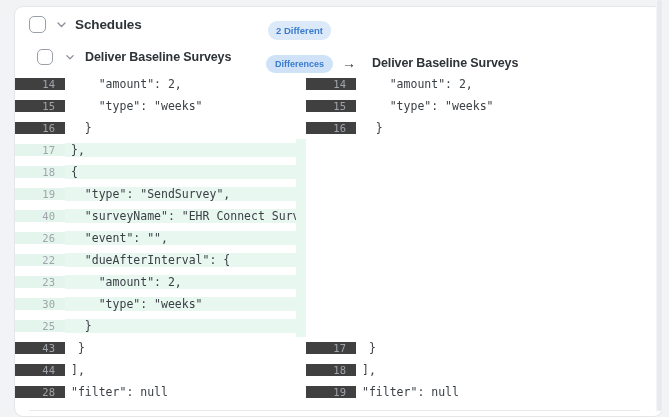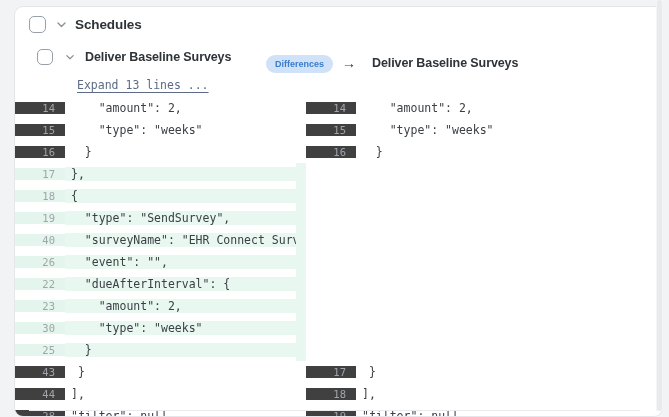--- a/index.html
+++ b/index.html
@@ -254,40 +254,38 @@
     <div class="hdr-row level0">
       <div class="checkbox"></div>
       <div class="chev">
         <svg width="11" height="11" viewBox="0 0 11 11" aria-hidden="true">
           <path d="M2 4 L5.5 7.5 L9 4" fill="none" stroke="#8b9199" stroke-width="1.4" stroke-linecap="round" stroke-linejoin="round"></path>
         </svg>
       </div>
       <div class="hdr-title">Schedules</div>
     </div>
 
+    <div class="badge badge-count">2 Different</div>
 
     <div class="hdr-row level1">
       <div class="checkbox"></div>
       <div class="chev">
         <svg width="10" height="10" viewBox="0 0 11 11" aria-hidden="true">
           <path d="M2 4 L5.5 7.5 L9 4" fill="none" stroke="#8b9199" stroke-width="1.4" stroke-linecap="round" stroke-linejoin="round"></path>
         </svg>
       </div>
       <div class="hdr-title">Deliver Baseline Surveys</div>
     </div>
 
     <div class="badge badge-diff">Differences</div>
 
     <div class="arrow-sep">→</div>
 
     <div class="right-title">Deliver Baseline Surveys</div>
 
-    <div class="expand-row top">
-      <span class="expand-link">Expand 13 lines ...</span>
-    </div>
 
     <div class="diff-body">
       <div class="pane pane-left">
           <div class="line ctx">
             <div class="ln">14</div>
             <div class="code">    "amount": 2,</div>
           </div>
           <div class="line ctx">
             <div class="ln">15</div>
             <div class="code">    "type": "weeks"</div>

